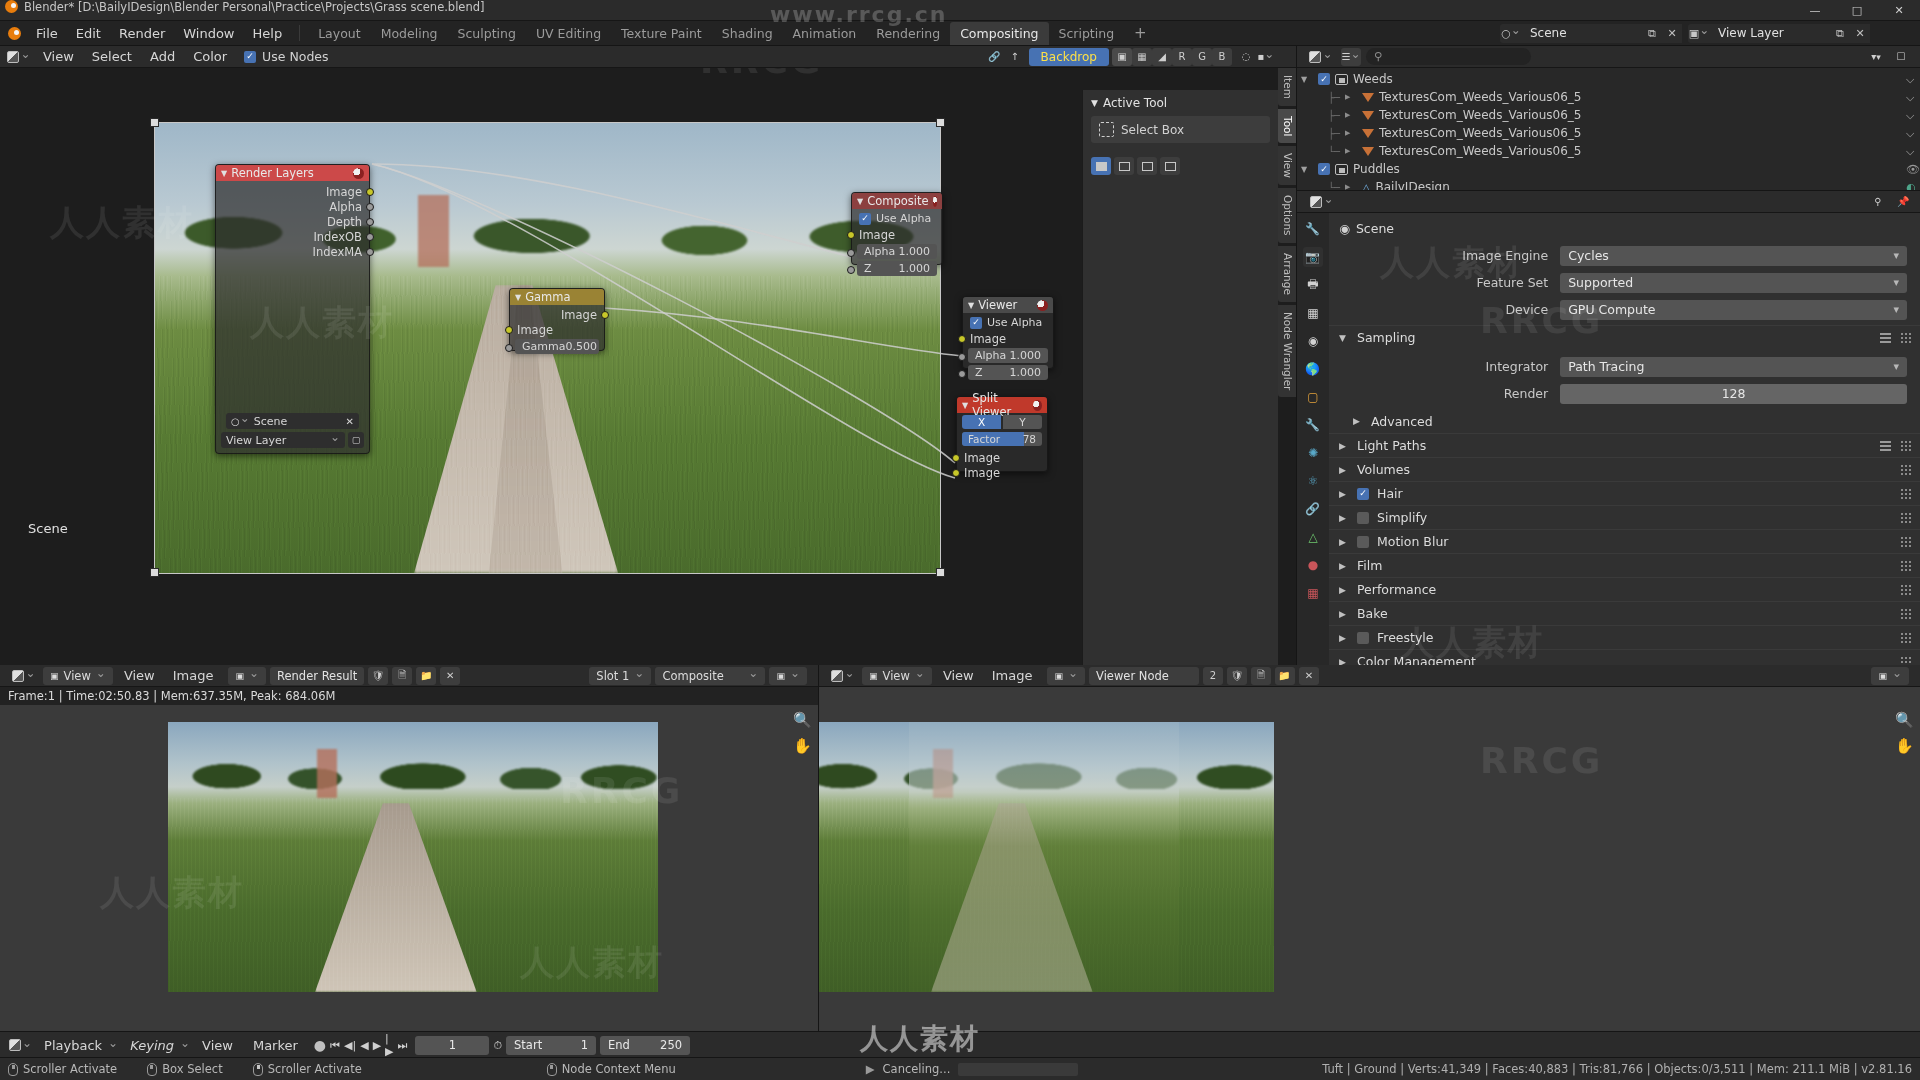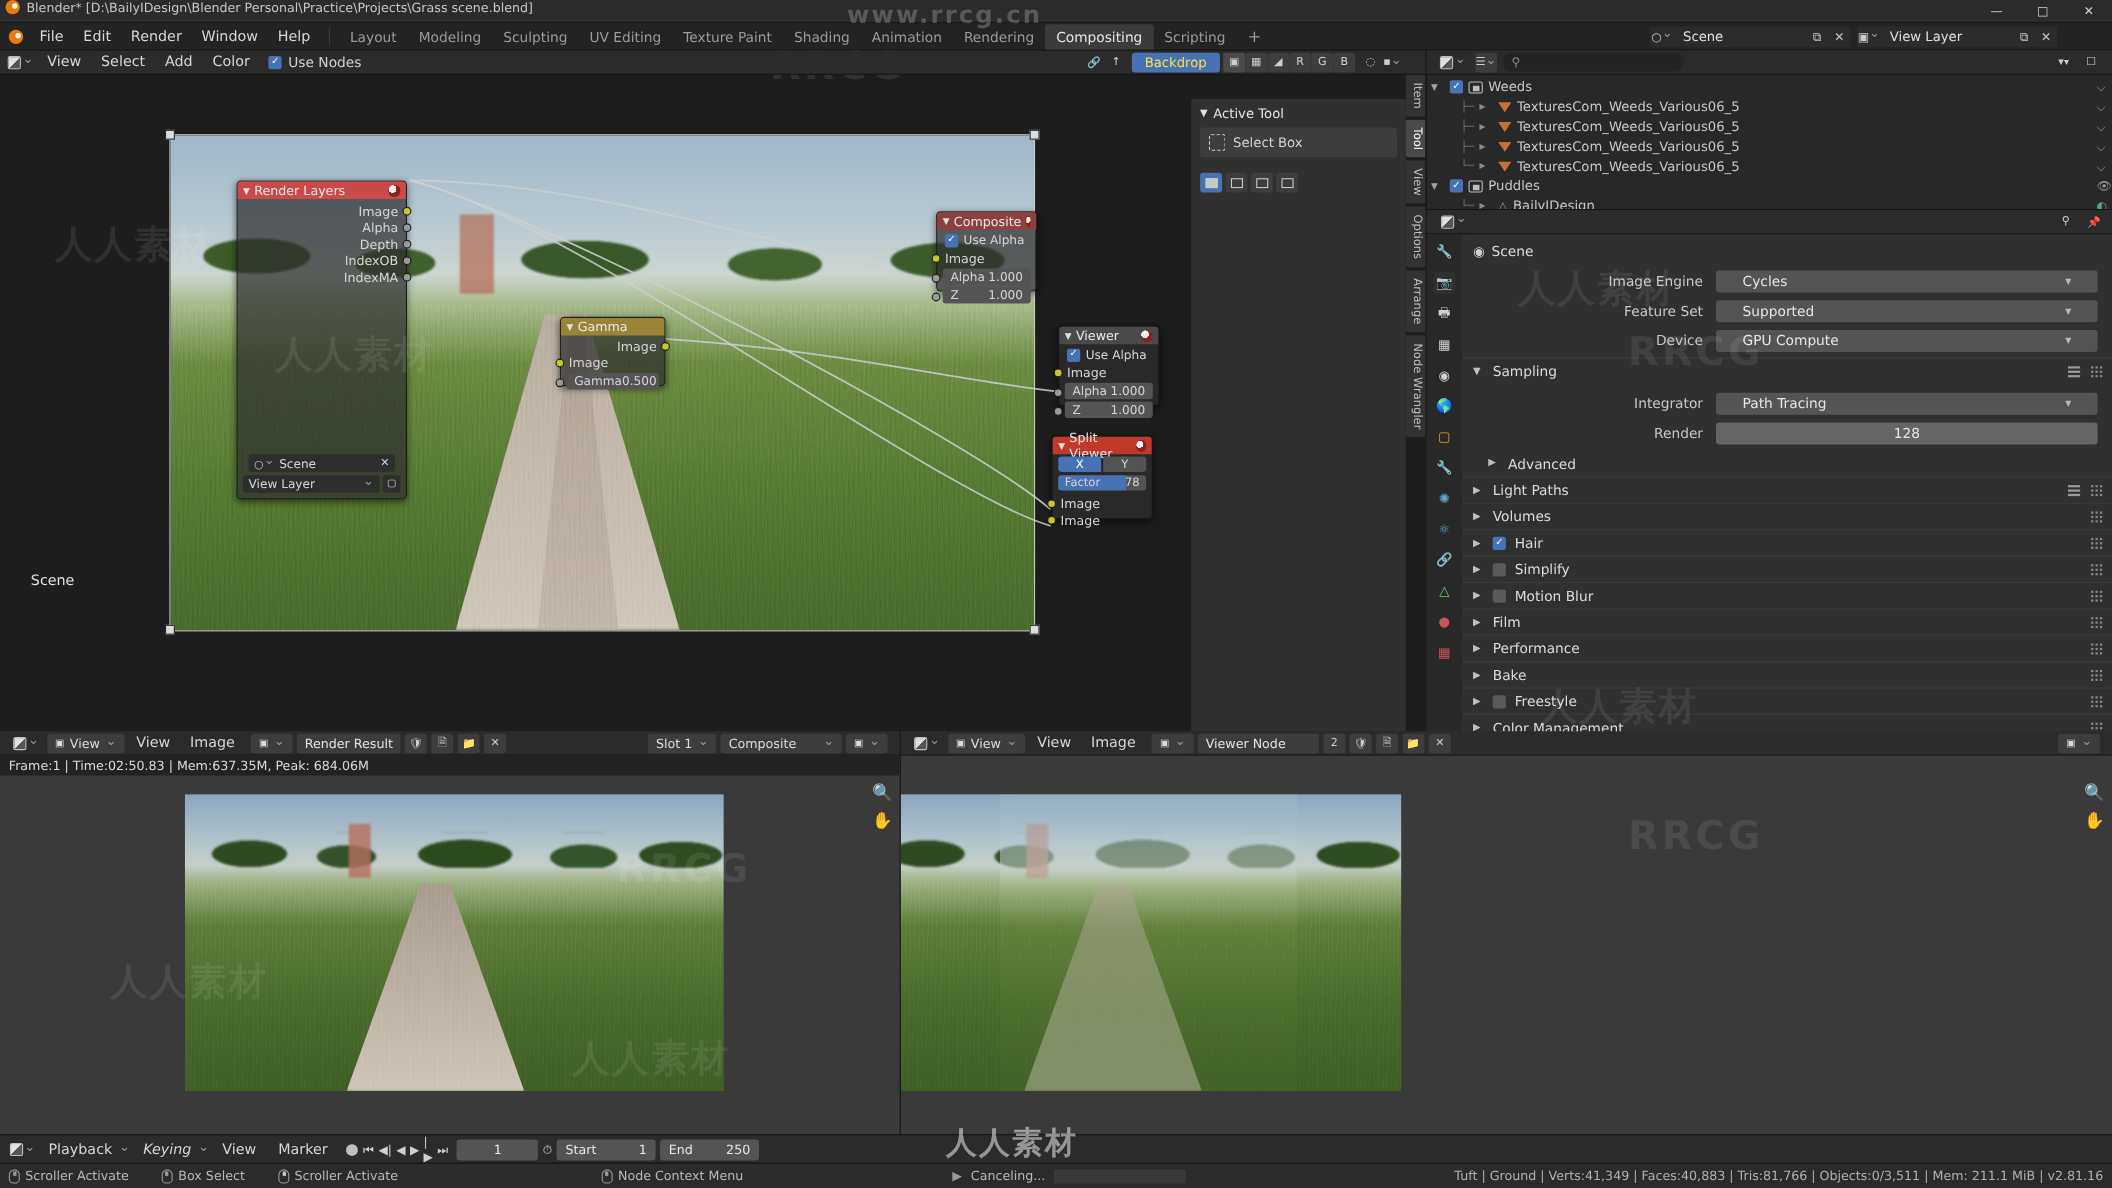--- a/index.html
+++ b/index.html
@@ -224,21 +224,21 @@
     display: flex; flex-direction: column; align-items: center; padding-top: 6px; gap: 8px;
   }
   .ptab { width: 20px; height: 20px; display: flex; align-items: center; justify-content: center; font-size: 12px; border-radius: 3px; }
   .ptab.active { background: #303030; }
   #prop-content { position: absolute; left: 32px; top: 22px; width: 592px; height: 643px; padding: 6px 0 0 0; overflow: hidden; }
   .p-crumb { display: flex; align-items: center; gap: 6px; padding: 2px 10px 8px 10px; font-size: 12.5px; color: #dcdcdc; }
   .p-row { display: flex; align-items: center; height: 23px; margin-bottom: 4px; padding-right: 14px; }
   .p-label { width: 40%; text-align: right; padding-right: 12px; font-size: 12.5px; color: #c8c8c8; }
   .p-ctl {
     flex: 1; height: 20px; background: #545454; border-radius: 3px; display: flex;
-    align-items: center; padding: 0 24px; font-size: 12.5px; color: #e6e6e6;
+    align-items: center; padding: 0 8px; font-size: 12.5px; color: #e6e6e6;
   }
   .p-ctl .chv { margin-left: auto; color: #b8b8b8; font-size: 11px; }
   .p-ctl.num { justify-content: center; background: #656565; }
   .p-panel {
     display: flex; align-items: center; gap: 8px; height: 24px; padding: 0 10px;
     font-size: 12.5px; color: #dcdcdc; border-top: 1px solid #3a3a3a;
   }
   .p-panel .tri { font-size: 9px; color: #c0c0c0; width: 10px; }
   .p-panel .right-ic { margin-left: auto; display: flex; gap: 10px; color: #9a9a9a; font-size: 11px; }
   .dots { display: inline-grid; grid-template-columns: repeat(3, 2px); gap: 2px; }

